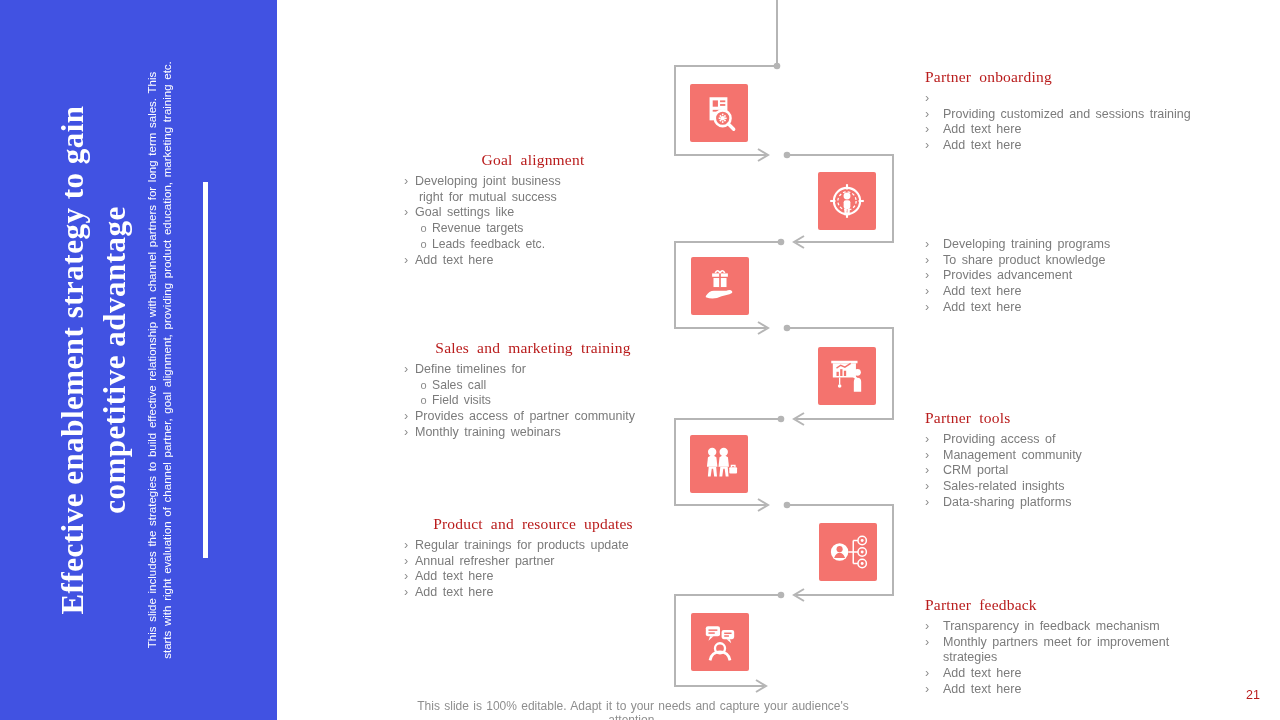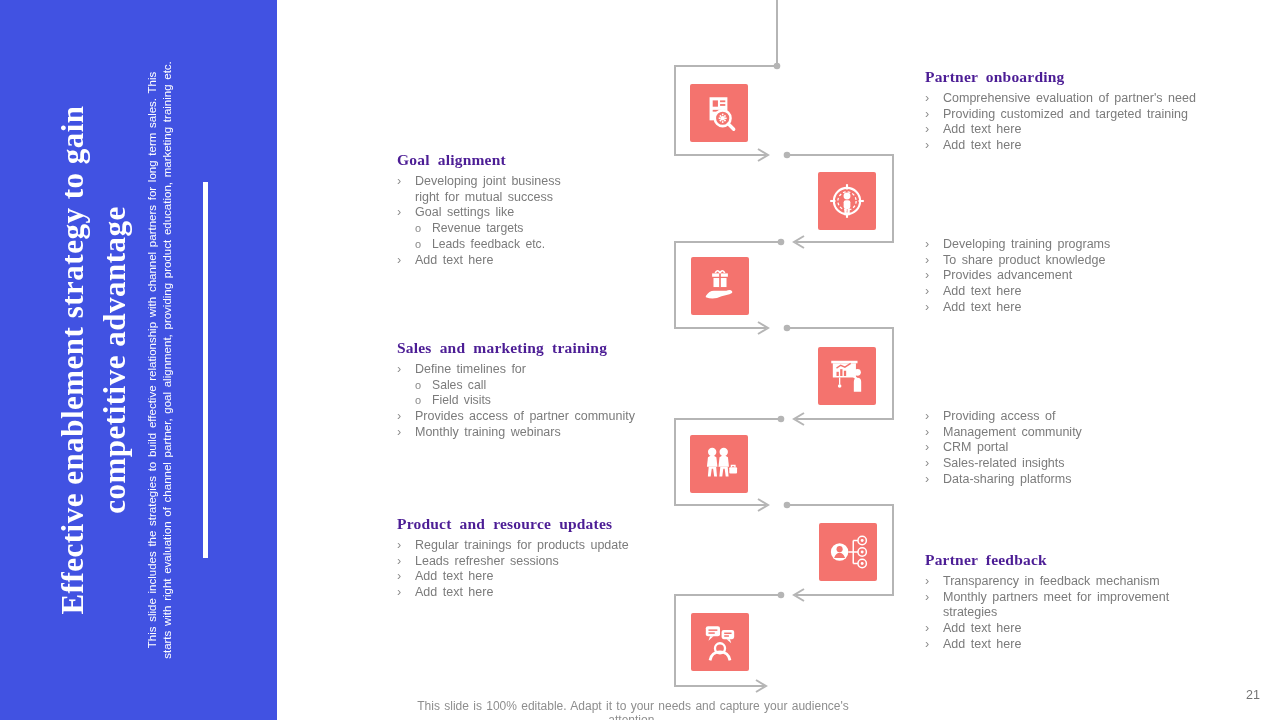--- a/index.html
+++ b/index.html
@@ -13,33 +13,33 @@
        font-size:31px;line-height:42px;letter-spacing:.5px;white-space:pre-line;}
   .slide-sub{margin:9px 0 0;font-size:11.5px;line-height:15px;word-spacing:1.5px;
        white-space:pre-line;}
   .title-rule{position:absolute;left:162px;top:151px;width:376px;height:5px;background:#fff;}
   
   .flow-svg{position:absolute;left:0;top:0;z-index:0;}
   .chip{position:absolute;width:58px;height:58px;background:#F4736E;border-radius:2px;
         display:flex;align-items:center;justify-content:center;z-index:1;}
   
   .section{position:absolute;z-index:2;}
-  .sec-left{left:397px;width:272px;}
+  .sec-left{left:397px;width:272px;text-align:center;}
   .sec-right{left:925px;width:300px;}
-  .sec-title{margin:0 0 5px;font-family:"Liberation Serif",serif;font-weight:700;
-       font-size:15.5px;line-height:18px;color:#4c1d95;word-spacing:4px;letter-spacing:.2px;}
+  .sec-title{margin:0 0 5px;font-family:"Liberation Serif",serif;font-weight:400;
+       font-size:15.5px;line-height:18px;color:#b91c1c;word-spacing:4px;letter-spacing:.2px;}
   .bullet{display:flex;font-size:12.5px;line-height:15.7px;color:#7B7B7B;word-spacing:2px;}
   .bullet .mk{flex:0 0 18px;color:#8A8A8A;}
   .bullet .tx{white-space:pre-line;}
   .bullet.sub{padding-left:18px;font-size:12.2px;}
   .bullet.sub .mk{flex:0 0 17px;font-size:11px;}
   
   .footer{position:absolute;left:399px;top:699px;width:468px;text-align:center;
        font-size:12px;color:#8E8E8E;z-index:2;word-spacing:1px;}
-  .page-num{position:absolute;right:20px;top:688px;font-size:12.5px;color:#737373;z-index:2;}
+  .page-num{position:absolute;right:20px;top:688px;font-size:12.5px;color:#b91c1c;z-index:2;}
 </style>
 </head>
 <body>
 
 <div class="sidebar">
   <div class="rot">
     <h1 class="slide-title">Effective enablement strategy to gain
 competitive advantage</h1>
     <p class="slide-sub">This slide includes the strategies to build effective relationship with channel partners for long term sales. This
 starts with right evaluation of channel partner, goal alignment, providing product education, marketing training etc.</p>
@@ -183,25 +183,24 @@
     <rect x="24" y="13.6" width="4.5" height="1.4" fill="#F4736E"></rect>
     <circle cx="20" cy="26" r="4.8" fill="none" stroke="#fff" stroke-width="2.2"></circle>
     <path d="M10.5 37.5 q1.5 -8 9.5 -8 q8 0 9.5 8" fill="none" stroke="#fff" stroke-width="2.6"></path>
   </svg>
 </div>
 
 <div class="section sec-right" style="top:68px">
   <h2 class="sec-title">Partner onboarding</h2>
   <div class="bullet main">
       <span class="mk">›</span>
-      <span class="tx">Comprehensive evaluation of partner's need</span>
-    </div>
-  <div class="bullet main">
-      <span class="mk">›</span>
-      <span class="tx">Providing customized and targeted training</span>
+    </div>
+  <div class="bullet main">
+      <span class="mk">›</span>
+      <span class="tx">Providing customized and sessions training</span>
     </div>
   <div class="bullet main">
       <span class="mk">›</span>
       <span class="tx">Add text here</span>
     </div>
   <div class="bullet main">
       <span class="mk">›</span>
       <span class="tx">Add text here</span>
     </div>
 </div>
@@ -272,20 +271,21 @@
       <span class="mk">›</span>
       <span class="tx">Provides access of partner community</span>
     </div>
   <div class="bullet main">
       <span class="mk">›</span>
       <span class="tx">Monthly training webinars</span>
     </div>
 </div>
 
 <div class="section sec-right" style="top:409px">
+  <h2 class="sec-title">Partner tools</h2>
   <div class="bullet main">
       <span class="mk">›</span>
       <span class="tx">Providing access of</span>
     </div>
   <div class="bullet main">
       <span class="mk">›</span>
       <span class="tx">Management community</span>
     </div>
   <div class="bullet main">
       <span class="mk">›</span>
@@ -302,33 +302,33 @@
 </div>
 
 <div class="section sec-left" style="top:515px">
   <h2 class="sec-title">Product and resource updates</h2>
   <div class="bullet main">
       <span class="mk">›</span>
       <span class="tx">Regular trainings for products update</span>
     </div>
   <div class="bullet main">
       <span class="mk">›</span>
-      <span class="tx">Leads refresher sessions</span>
-    </div>
-  <div class="bullet main">
-      <span class="mk">›</span>
-      <span class="tx">Add text here</span>
-    </div>
-  <div class="bullet main">
-      <span class="mk">›</span>
-      <span class="tx">Add text here</span>
-    </div>
-</div>
-
-<div class="section sec-right" style="top:551px">
+      <span class="tx">Annual refresher partner</span>
+    </div>
+  <div class="bullet main">
+      <span class="mk">›</span>
+      <span class="tx">Add text here</span>
+    </div>
+  <div class="bullet main">
+      <span class="mk">›</span>
+      <span class="tx">Add text here</span>
+    </div>
+</div>
+
+<div class="section sec-right" style="top:596px">
   <h2 class="sec-title">Partner feedback</h2>
   <div class="bullet main">
       <span class="mk">›</span>
       <span class="tx">Transparency in feedback mechanism</span>
     </div>
   <div class="bullet main">
       <span class="mk">›</span>
       <span class="tx">Monthly partners meet for improvement
 strategies</span>
     </div>

